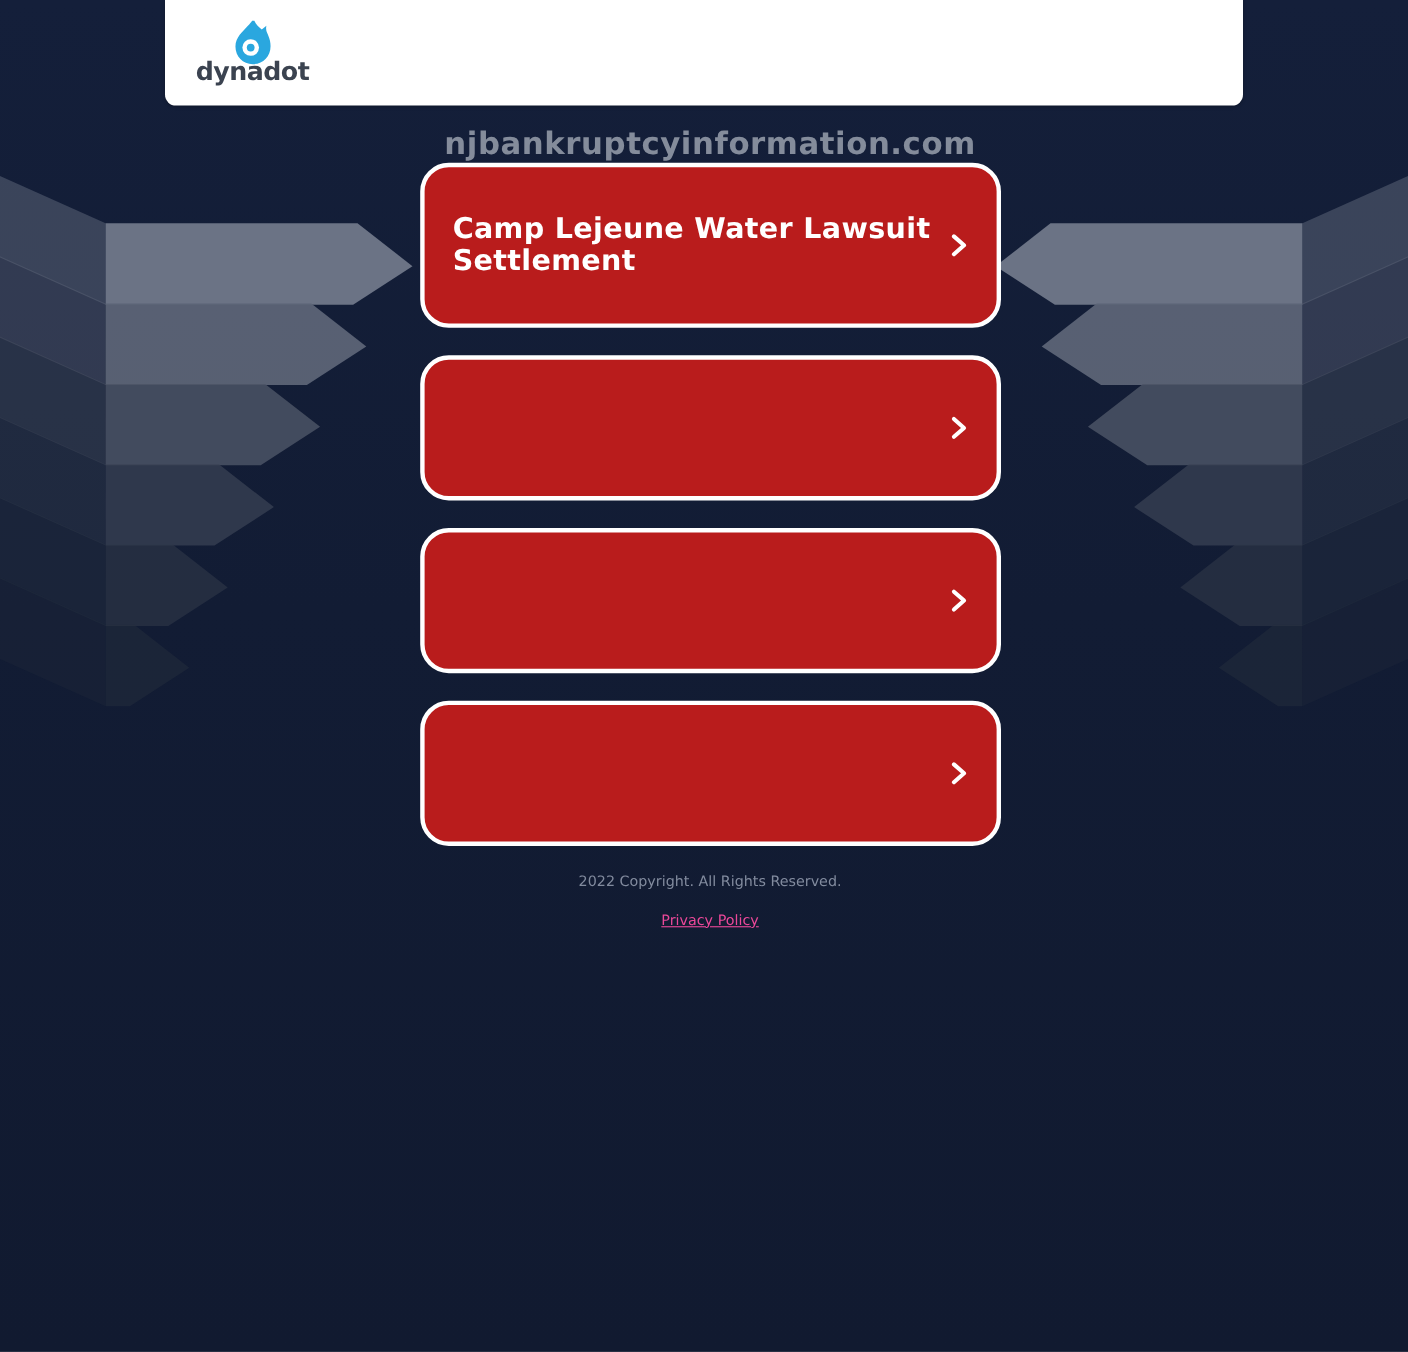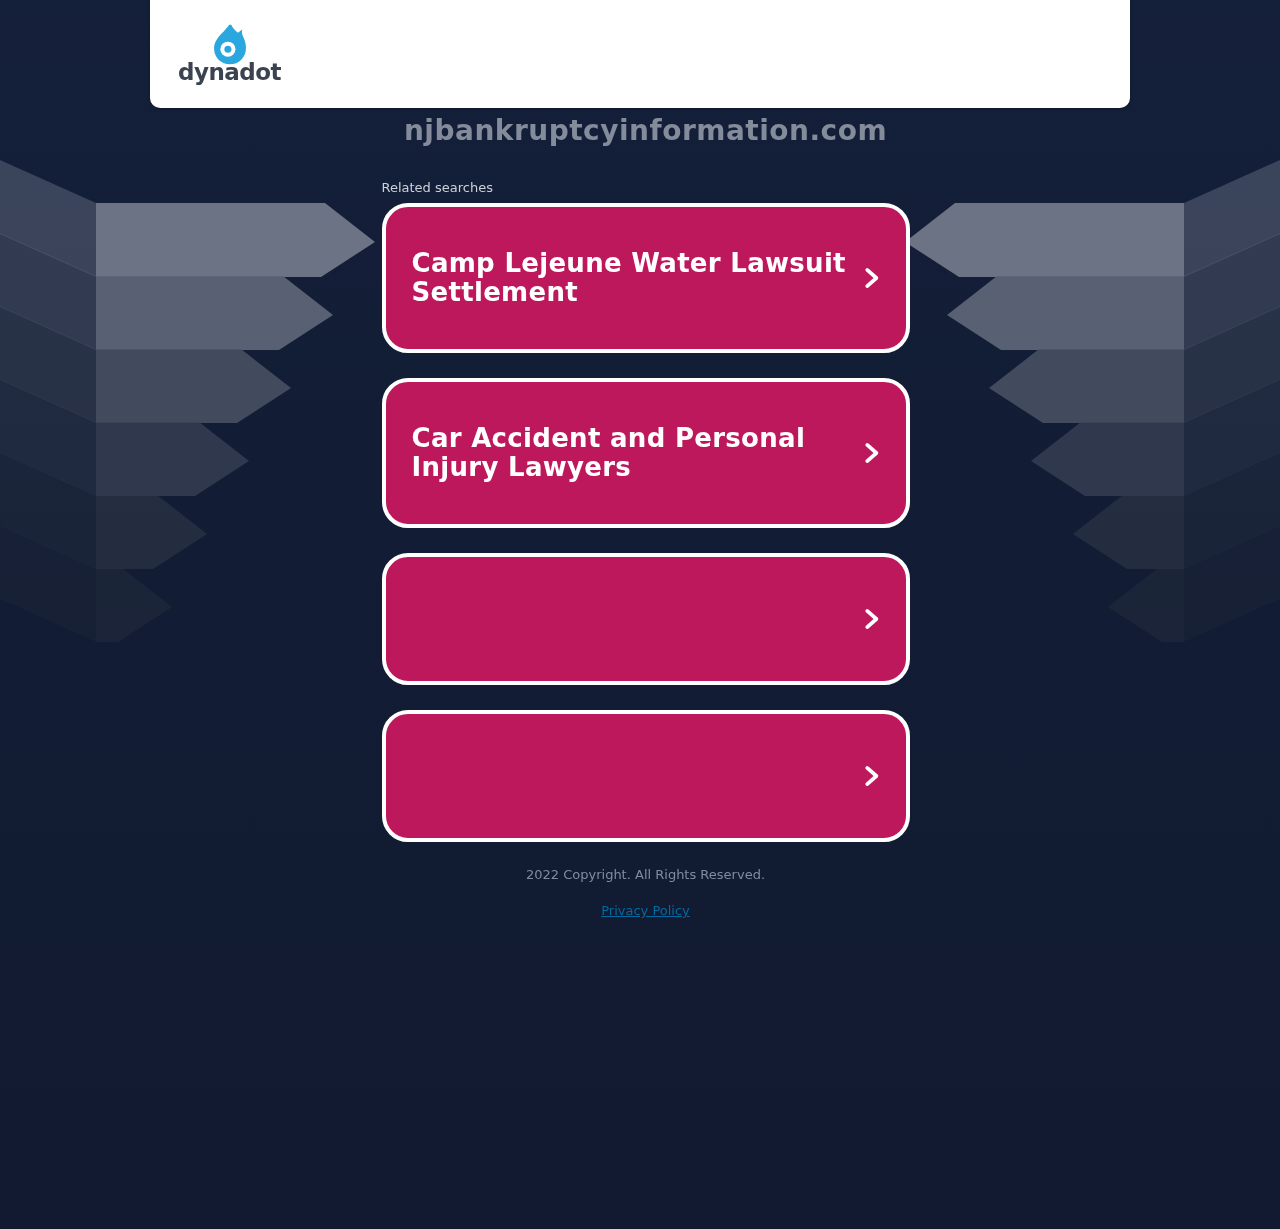--- a/index.html
+++ b/index.html
@@ -3,45 +3,45 @@
 <meta charset="utf-8">
 <style>
   html,body{margin:0;padding:0;}
   body{
     width:1280px;height:1229px;position:relative;overflow:hidden;
     background:linear-gradient(180deg,#141f3a 0%,#121c34 45%,#111a30 100%);
     font-family:"DejaVu Sans","Liberation Sans",sans-serif;
   }
   .bg-decor{position:absolute;left:0;top:0;width:1280px;height:1229px;z-index:0;}
   .header{
-    position:absolute;left:150px;top:0;width:980px;height:108px;
+    position:absolute;left:150px;top:0;width:980px;height:96px;
     background:#ffffff;border-radius:0 0 10px 10px;z-index:3;
     display:flex;align-items:center;box-shadow:0 1px 3px rgba(0,0,0,.25);
   }
   .logo{margin-left:28px;display:flex;flex-direction:column;align-items:center;text-decoration:none;}
   .logo svg{width:38px;height:42px;margin-bottom:-5px;}
   .logo-text{font-weight:bold;font-size:23px;color:#3b4350;letter-spacing:-0.5px;line-height:1;}
   .content{position:relative;z-index:2;padding-left:11px;}
   .domain-title{
     margin:0;padding-top:114px;text-align:center;
     font-size:28px;font-weight:bold;color:#848c9b;letter-spacing:.5px;line-height:1.2;
   }
   .column{width:528px;margin:0 auto;}
   .related-label{margin-top:32px;margin-bottom:8px;font-size:13px;color:#ccd1d9;}
   .card{
     display:flex;align-items:center;box-sizing:border-box;
     min-height:132px;padding:42px 22px 42px 26px;margin-bottom:25px;
-    background:#be185d;border:4px solid #ffffff;border-radius:26px;
+    background:#b91c1c;border:4px solid #ffffff;border-radius:26px;
     text-decoration:none;cursor:pointer;
   }
   .card-label{color:#ffffff;font-size:26px;font-weight:bold;line-height:1.12;letter-spacing:.3px;}
   .chevron{margin-left:auto;flex:none;display:block;}
   .footer{text-align:center;}
   .copyright{font-size:13px;color:#828b9e;}
-  .privacy{display:inline-block;margin-top:21px;font-size:13px;color:#0369a1;text-decoration:underline;cursor:pointer;}
+  .privacy{display:inline-block;margin-top:21px;font-size:13px;color:#ec4899;text-decoration:underline;cursor:pointer;}
 </style>
 </head>
 <body>
 
 <svg class="bg-decor" viewBox="0 0 1280 1229" xmlns="http://www.w3.org/2000/svg" aria-hidden="true">
   <g>
     <polygon points="0,160 96,203 96,277 0,234" fill="#6b7385" opacity="0.45"></polygon>
     <polygon points="96,203 325,203 375,242 321,277 96,277" fill="#6b7385" opacity="1"></polygon>
     <polygon points="0,233 96,276 96,350 0,307" fill="#5c6476" opacity="0.42"></polygon>
     <polygon points="96,276 283,276 333,315 279,350 96,350" fill="#5c6476" opacity="0.95"></polygon>
@@ -78,31 +78,29 @@
       <circle cx="19.5" cy="30" r="4.2" fill="#2aa7df"></circle>
     </svg>
     <span class="logo-text">dynadot</span>
   </a>
 </header>
 
 <main class="content">
   <h1 class="domain-title">njbankruptcyinformation.com</h1>
 
   <div class="column">
-    <div class="related-label">Related searches</div>
 
     <a class="card">
       <span class="card-label">Camp Lejeune Water Lawsuit Settlement</span>
       <svg class="chevron" viewBox="0 0 24 24" width="26" height="30" aria-hidden="true">
         <path d="M8.5 4.5 L17 12 L8.5 19.5" fill="none" stroke="#ffffff" stroke-width="3.4" stroke-linecap="round" stroke-linejoin="round"></path>
       </svg>
     </a>
 
     <a class="card">
-      <span class="card-label">Car Accident and Personal Injury Lawyers</span>
       <svg class="chevron" viewBox="0 0 24 24" width="26" height="30" aria-hidden="true">
         <path d="M8.5 4.5 L17 12 L8.5 19.5" fill="none" stroke="#ffffff" stroke-width="3.4" stroke-linecap="round" stroke-linejoin="round"></path>
       </svg>
     </a>
 
     <a class="card">
       <svg class="chevron" viewBox="0 0 24 24" width="26" height="30" aria-hidden="true">
         <path d="M8.5 4.5 L17 12 L8.5 19.5" fill="none" stroke="#ffffff" stroke-width="3.4" stroke-linecap="round" stroke-linejoin="round"></path>
       </svg>
     </a>

